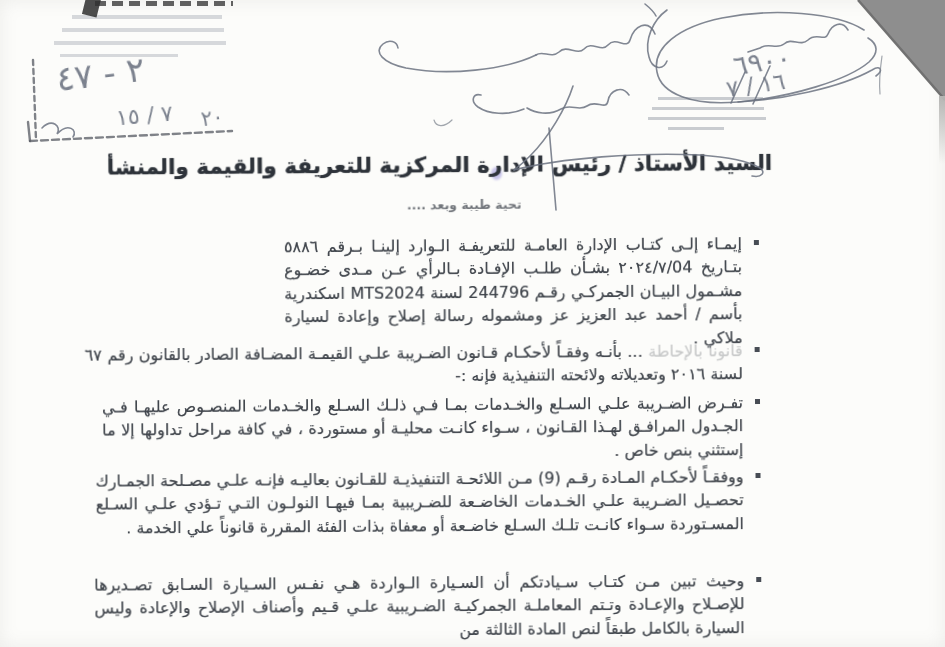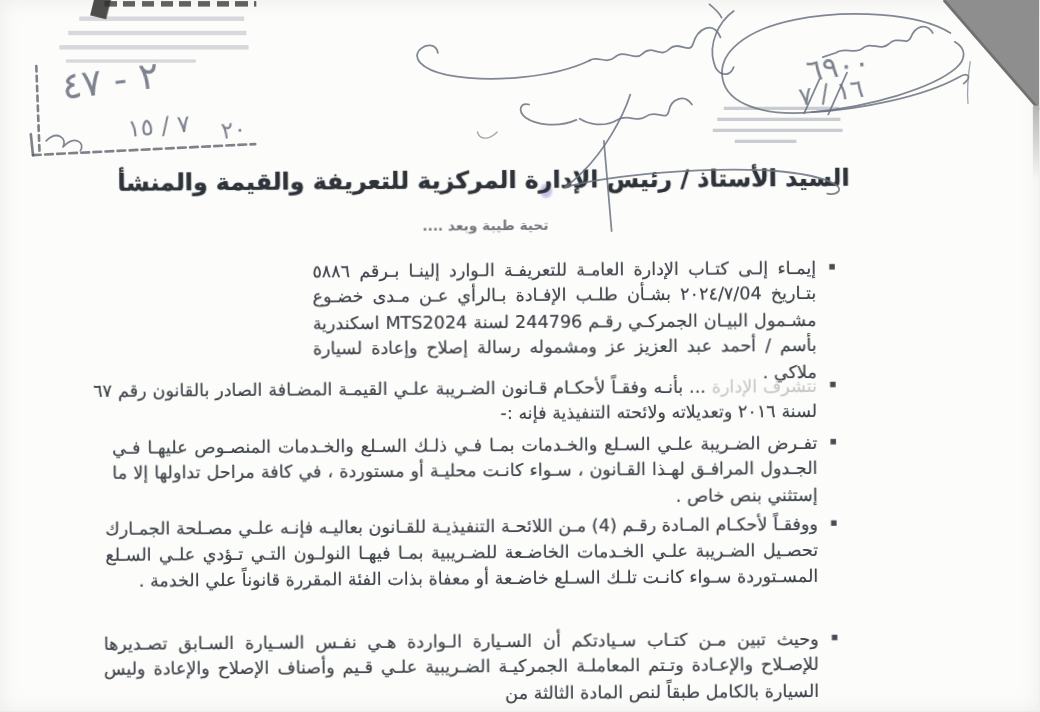--- a/index.html
+++ b/index.html
@@ -12,21 +12,21 @@
   }
   .content{position:absolute;inset:0;transform:rotate(-0.4deg);transform-origin:50% 40%;}
   .title{
     position:absolute;top:152px;right:172px;margin:0;
     direction:rtl;white-space:nowrap;
     font-size:21.5px;font-weight:bold;color:#2e333a;
     text-shadow:0 0 .8px rgba(46,51,58,.9);
     filter:blur(.15px);
   }
   .salutation{
-    position:absolute;top:197px;right:446px;
+    position:absolute;top:197px;right:423px;
     direction:rtl;font-size:12.5px;font-weight:bold;color:#4b5058;
     opacity:.78;filter:blur(.25px);white-space:nowrap;
   }
   .para{
     position:absolute;direction:rtl;text-align:justify;
     font-size:16px;line-height:23.4px;color:#3f444b;
     text-shadow:0 0 .5px rgba(63,68,75,.6);
     filter:blur(.12px);
   }
   .para .bullet{
@@ -90,25 +90,25 @@
   <div class="topdash"></div>
   <div class="topblob"></div>
   <div class="smudge-purple"></div>
 
   <div class="content">
     <h1 class="title">السيد الأستاذ / رئيس الإدارة المركزية للتعريفة والقيمة والمنشأ</h1>
     <div class="salutation">تحية طيبة وبعد ....</div>
 
     <div class="para p1"><span class="bullet"></span><span>إيمـاء إلـى كتـاب الإدارة العامـة للتعريفـة الـوارد إلينـا بـرقم ٥٨٨٦ بتـاريخ ٢٠٢٤/٧/04 بشـأن طلـب الإفـادة بـالرأي عـن مـدى خضـوع مشـمول البيـان الجمركـي رقـم 244796 لسنة MTS2024 اسكندرية بأسم / أحمد عبد العزيز عز ومشموله رسالة إصلاح وإعادة لسيارة ملاكي .</span></div>
 
-    <div class="para p2"><span class="bullet"></span><span class="faded">نتشرف الإدارة</span> <span>... بأنـه وفقـاً لأحكـام قـانون الضـريبة علـي القيمـة المضـافة الصادر بالقانون رقم ٦٧ لسنة ٢٠١٦ وتعديلاته ولائحته التنفيذية فإنه :-</span></div>
+    <div class="para p2"><span class="bullet"></span><span class="faded">قانونا بالإحاطة</span> <span>... بأنـه وفقـاً لأحكـام قـانون الضـريبة علـي القيمـة المضـافة الصادر بالقانون رقم ٦٧ لسنة ٢٠١٦ وتعديلاته ولائحته التنفيذية فإنه :-</span></div>
 
     <div class="para p3"><span class="bullet"></span><span>تفـرض الضـريبة علـي السـلع والخـدمات بمـا فـي ذلـك السـلع والخـدمات المنصـوص عليهـا فـي الجـدول المرافـق لهـذا القـانون ، سـواء كانـت محليـة أو مستوردة ، في كافة مراحل تداولها إلا ما إستثني بنص خاص .</span></div>
 
-    <div class="para p4"><span class="bullet"></span><span>ووفقـاً لأحكـام المـادة رقـم (4) مـن اللائحـة التنفيذيـة للقـانون بعاليـه فإنـه علـي مصـلحة الجمـارك تحصـيل الضـريبة علـي الخـدمات الخاضـعة للضـريبية بمـا فيهـا النولـون التـي تـؤدي علـي السـلع المسـتوردة سـواء كانـت تلـك السـلع خاضـعة أو معفاة بذات الفئة المقررة قانوناً علي الخدمة .</span></div>
+    <div class="para p4"><span class="bullet"></span><span>ووفقـاً لأحكـام المـادة رقـم (9) مـن اللائحـة التنفيذيـة للقـانون بعاليـه فإنـه علـي مصـلحة الجمـارك تحصـيل الضـريبة علـي الخـدمات الخاضـعة للضـريبية بمـا فيهـا النولـون التـي تـؤدي علـي السـلع المسـتوردة سـواء كانـت تلـك السـلع خاضـعة أو معفاة بذات الفئة المقررة قانوناً علي الخدمة .</span></div>
 
     <div class="para p5"><span class="bullet"></span><span>وحيث تبين مـن كتـاب سـيادتكم أن السـيارة الـواردة هـي نفـس السـيارة السـابق تصـديرها للإصـلاح والإعـادة وتـتم المعاملـة الجمركيـة الضـريبية علـي قـيم وأصناف الإصلاح والإعادة وليس السيارة بالكامل طبقاً لنص المادة الثالثة من</span></div>
   </div>
 
   <span class="hw hw-69">٦٩٠٠</span>
   <span class="hw hw-date-r">١٦ / ٧</span>
   <span class="hw hw-ltr hw-47">٤٧ - ٢</span>
   <span class="hw hw-ltr hw-157">١٥ / ٧</span>
   <span class="hw hw-20">٢٠</span>
 

